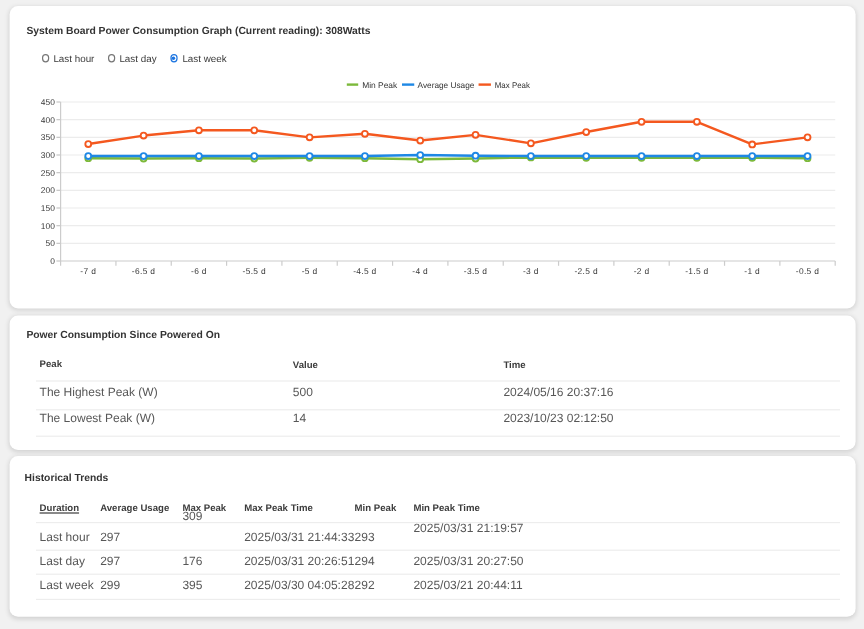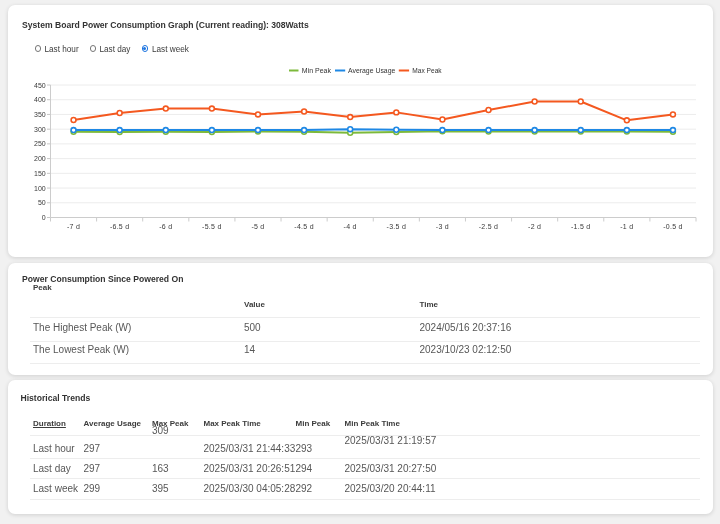--- a/index.html
+++ b/index.html
@@ -136,21 +136,21 @@
       <line x1="289" y1="70.5" x2="298.5" y2="70.5" stroke="#7cb93b" stroke-width="2"></line>
       <text x="301.8" y="73.3" font-size="6.9px" fill="#333" textLength="29.2" lengthAdjust="spacingAndGlyphs">Min Peak</text>
       <line x1="335" y1="70.5" x2="345.2" y2="70.5" stroke="#1e88e5" stroke-width="2"></line>
       <text x="348" y="73.3" font-size="6.9px" fill="#333" textLength="47.3" lengthAdjust="spacingAndGlyphs">Average Usage</text>
       <line x1="398.8" y1="70.5" x2="409.1" y2="70.5" stroke="#f4581f" stroke-width="2"></line>
       <text x="412.3" y="73.3" font-size="6.9px" fill="#333" textLength="29.3" lengthAdjust="spacingAndGlyphs">Max Peak</text>
     </svg>
 
   <div class="card" style="top:262.5px;height:112px;"></div>
   <div class="title" style="left:22px;top:274.9px;">Power Consumption Since Powered On</div>
-  <div class="hcell" style="left:33px;top:283px;">Peak</div>
+  <div class="hcell" style="left:33px;top:299px;">Peak</div>
   <div class="hcell" style="left:244px;top:299.5px;">Value</div>
   <div class="hcell" style="left:419.5px;top:299.5px;">Time</div>
   <div class="bline" style="top:317px;"></div>
   <div class="cell" style="left:33px;top:322.5px;">The Highest Peak (W)</div>
   <div class="cell" style="left:244px;top:322.5px;">500</div>
   <div class="cell" style="left:419.5px;top:322.5px;">2024/05/16 20:37:16</div>
   <div class="bline" style="top:340.7px;"></div>
   <div class="cell" style="left:33px;top:345px;">The Lowest Peak (W)</div>
   <div class="cell" style="left:244px;top:345px;">14</div>
   <div class="cell" style="left:419.5px;top:345px;">2023/10/23 02:12:50</div>
@@ -167,25 +167,25 @@
   <div class="bline" style="top:435.4px;"></div>
   <div class="cell" style="left:33px;top:443.5px;">Last hour</div>
   <div class="cell" style="left:83.5px;top:443.5px;">297</div>
   <div class="cell" style="left:152px;top:426px;">309</div>
   <div class="cell" style="left:203.5px;top:443.5px;text-align:center;">2025/03/31 21:44:33</div>
   <div class="cell" style="left:295.5px;top:443.5px;">293</div>
   <div class="cell" style="left:344.5px;top:436px;">2025/03/31 21:19:57</div>
   <div class="bline" style="top:458px;"></div>
   <div class="cell" style="left:33px;top:463.5px;">Last day</div>
   <div class="cell" style="left:83.5px;top:463.5px;">297</div>
-  <div class="cell" style="left:152px;top:463.5px;">163</div>
+  <div class="cell" style="left:152px;top:463.5px;">176</div>
   <div class="cell" style="left:203.5px;top:463.5px;">2025/03/31 20:26:51</div>
   <div class="cell" style="left:295.5px;top:463.5px;">294</div>
   <div class="cell" style="left:344.5px;top:463.5px;">2025/03/31 20:27:50</div>
   <div class="bline" style="top:478px;"></div>
   <div class="cell" style="left:33px;top:483.5px;">Last week</div>
   <div class="cell" style="left:83.5px;top:483.5px;">299</div>
   <div class="cell" style="left:152px;top:483.5px;">395</div>
   <div class="cell" style="left:203.5px;top:483.5px;">2025/03/30 04:05:28</div>
   <div class="cell" style="left:295.5px;top:483.5px;">292</div>
-  <div class="cell" style="left:344.5px;top:483.5px;">2025/03/20 20:44:11</div>
+  <div class="cell" style="left:344.5px;top:483.5px;">2025/03/21 20:44:11</div>
   <div class="bline" style="top:498.7px;"></div>
 </div>
 
 </body></html>

